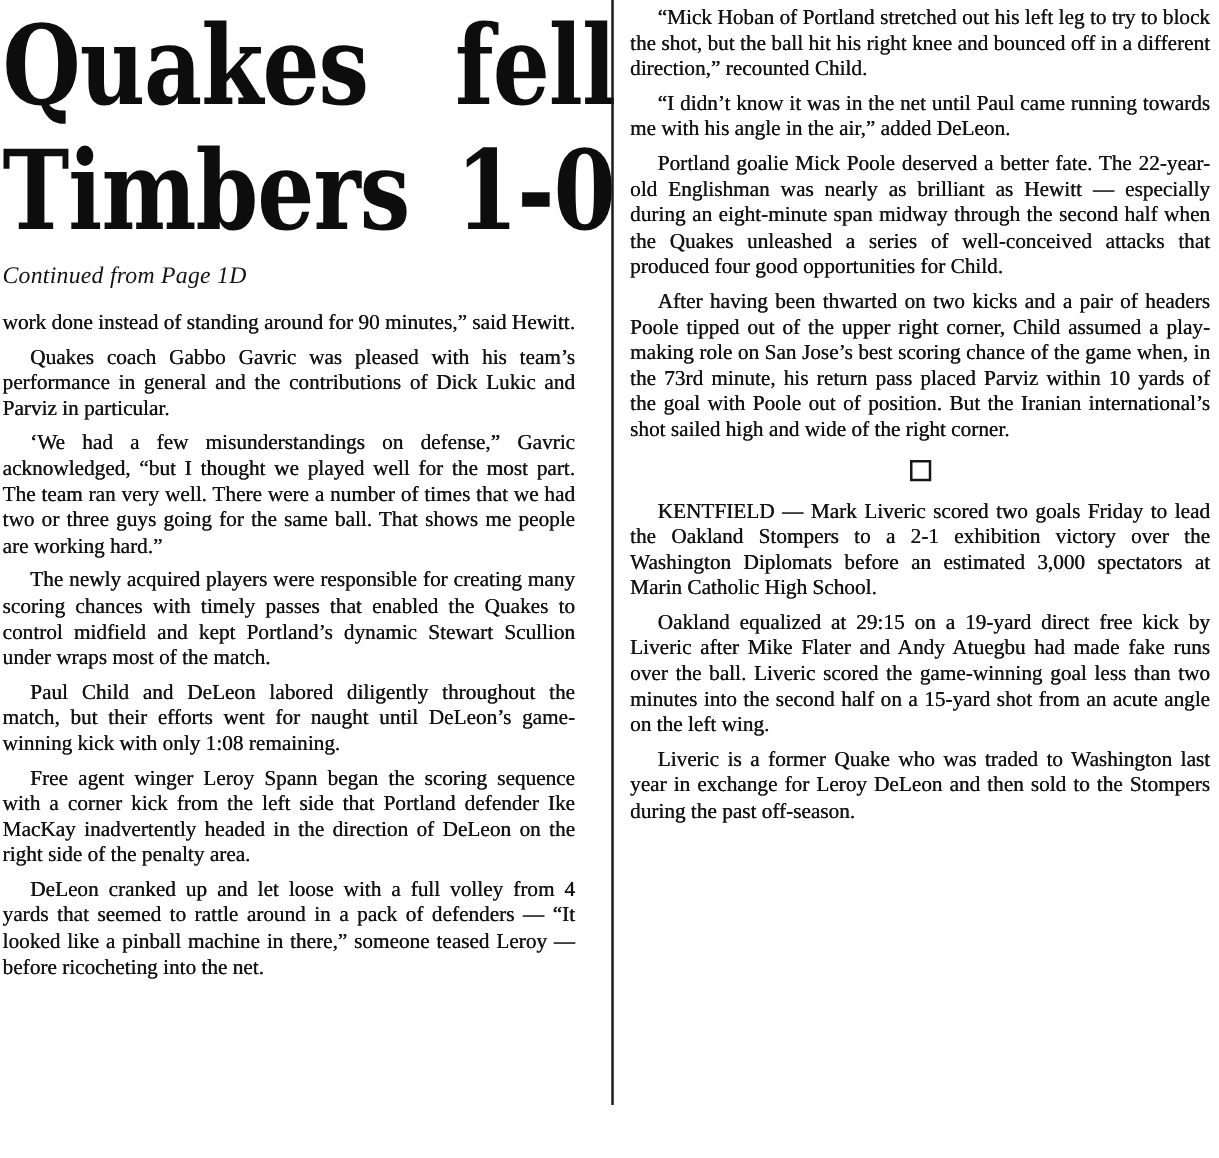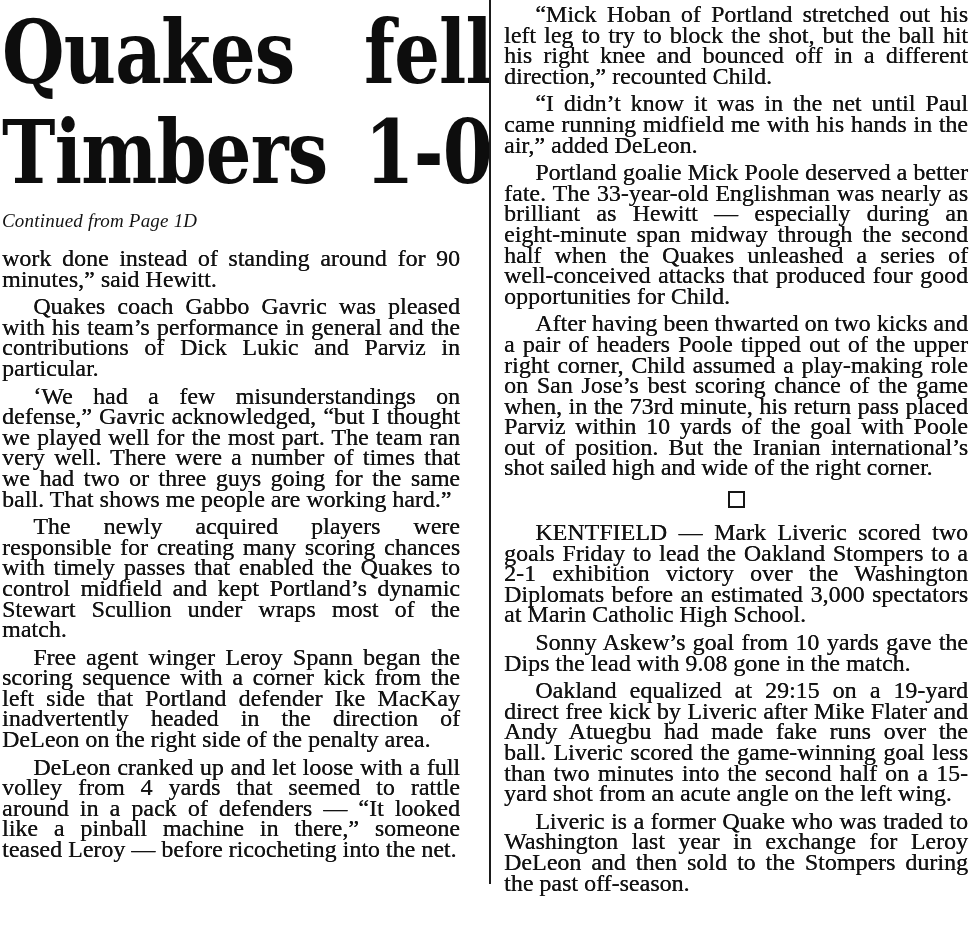--- a/index.html
+++ b/index.html
@@ -52,21 +52,21 @@
   #continued-line {
     font-weight: normal;
     font-style: italic;
     font-size: 19px;
     margin: 6px 0 16px 0;
     letter-spacing: 0.2px;
   }
 
   
   .col p.body-par {
-    font-size: 24px;
+    font-size: 17px;
     line-height: 20.6px;
     margin: 0 0 7px 0;
     text-align: justify;
     text-shadow: 0.25px 0 0 currentColor; 
   }
   .col p.indent { text-indent: 1.3em; }
 
   
   #section-break {
     width: 13px;
@@ -85,33 +85,33 @@
       <div class="headline-line">Quakes fell</div>
       <div class="headline-line">Timbers 1-0</div>
     </div>
 
     <p id="continued-line">Continued from Page 1D</p>
 
     <p class="body-par">work done instead of standing around for 90 minutes,” said Hewitt.</p>
     <p class="body-par indent">Quakes coach Gabbo Gavric was pleased with his team’s performance in general and the contributions of Dick Lukic and Parviz in particular.</p>
     <p class="body-par indent">‘We had a few misunderstandings on defense,” Gavric acknowledged, “but I thought we played well for the most part. The team ran very well. There were a number of times that we had two or three guys going for the same ball. That shows me people are working hard.”</p>
     <p class="body-par indent">The newly acquired players were responsible for creating many scoring chances with timely passes that enabled the Quakes to control midfield and kept Portland’s dynamic Stewart Scullion under wraps most of the match.</p>
+    <p class="body-par indent">Paul Child and DeLeon labored diligently throughout the match, but their efforts went for naught until DeLeon’s game-winning kick with only 1:08 remaining.</p>
     <p class="body-par indent">Free agent winger Leroy Spann began the scoring sequence with a corner kick from the left side that Portland defender Ike MacKay inadvertently headed in the direction of DeLeon on the right side of the penalty area.</p>
     <p class="body-par indent">DeLeon cranked up and let loose with a full volley from 4 yards that seemed to rattle around in a pack of defenders — “It looked like a pinball machine in there,” someone teased Leroy — before ricocheting into the net.</p>
   </div>
 
   <div id="column-rule"></div>
 
   <div id="right-col" class="col">
     <p class="body-par indent">“Mick Hoban of Portland stretched out his left leg to try to block the shot, but the ball hit his right knee and bounced off in a different direction,” recounted Child.</p>
-    <p class="body-par indent">“I didn’t know it was in the net until Paul came running midfield me with his hands in the air,” added DeLeon.</p>
-    <p class="body-par indent">Portland goalie Mick Poole deserved a better fate. The 33-year-old Englishman was nearly as brilliant as Hewitt — especially during an eight-minute span midway through the second half when the Quakes unleashed a series of well-conceived attacks that produced four good opportunities for Child.</p>
+    <p class="body-par indent">“I didn’t know it was in the net until Paul came running towards me with his angle in the air,” added DeLeon.</p>
+    <p class="body-par indent">Portland goalie Mick Poole deserved a better fate. The 22-year-old Englishman was nearly as brilliant as Hewitt — especially during an eight-minute span midway through the second half when the Quakes unleashed a series of well-conceived attacks that produced four good opportunities for Child.</p>
     <p class="body-par indent">After having been thwarted on two kicks and a pair of headers Poole tipped out of the upper right corner, Child assumed a play-making role on San Jose’s best scoring chance of the game when, in the 73rd minute, his return pass placed Parviz within 10 yards of the goal with Poole out of position. But the Iranian international’s shot sailed high and wide of the right corner.</p>
 
     <div id="section-break"></div>
 
     <p class="body-par indent">KENTFIELD — Mark Liveric scored two goals Friday to lead the Oakland Stompers to a 2-1 exhibition victory over the Washington Diplomats before an estimated 3,000 spectators at Marin Catholic High School.</p>
-    <p class="body-par indent">Sonny Askew’s goal from 10 yards gave the Dips the lead with 9.08 gone in the match.</p>
     <p class="body-par indent">Oakland equalized at 29:15 on a 19-yard direct free kick by Liveric after Mike Flater and Andy Atuegbu had made fake runs over the ball. Liveric scored the game-winning goal less than two minutes into the second half on a 15-yard shot from an acute angle on the left wing.</p>
     <p class="body-par indent">Liveric is a former Quake who was traded to Washington last year in exchange for Leroy DeLeon and then sold to the Stompers during the past off-season.</p>
   </div>
 
 </div>
 
 </body></html>

